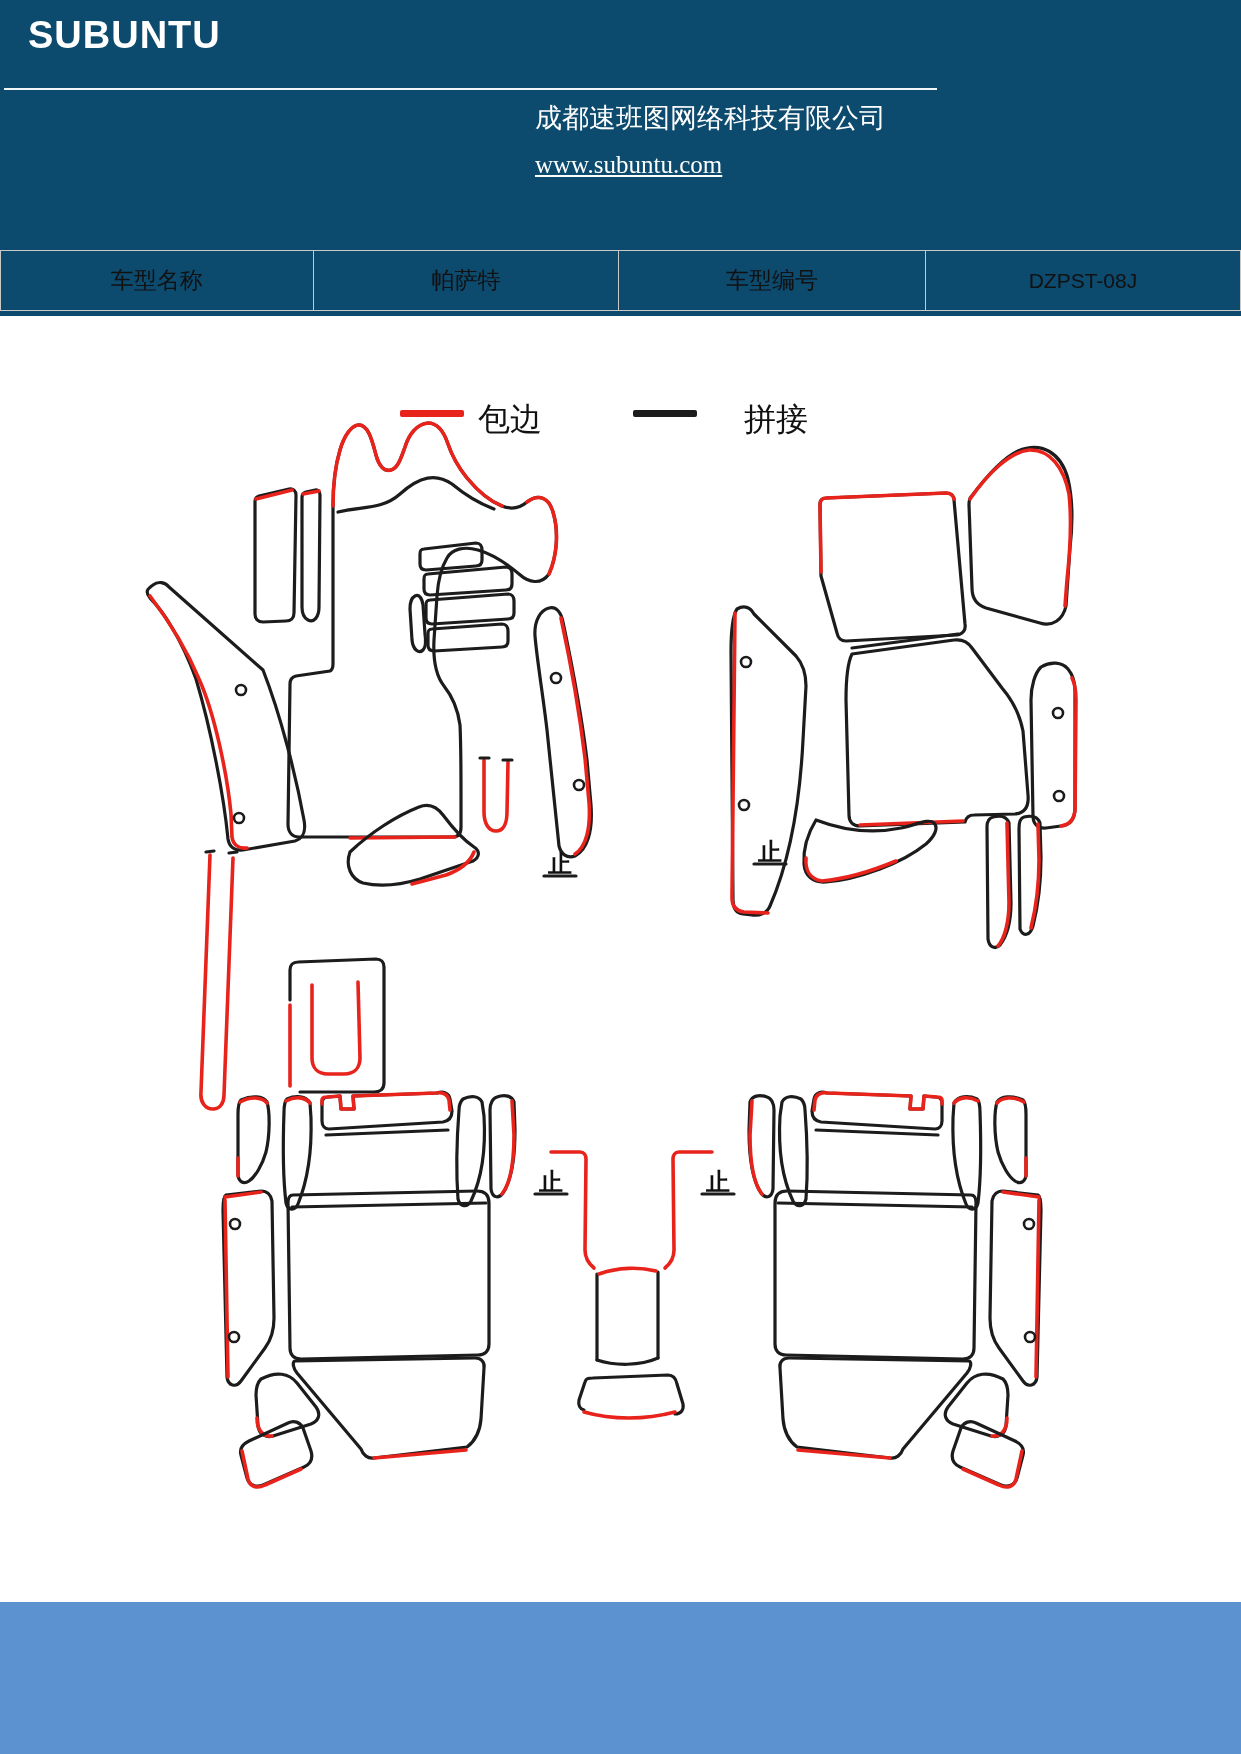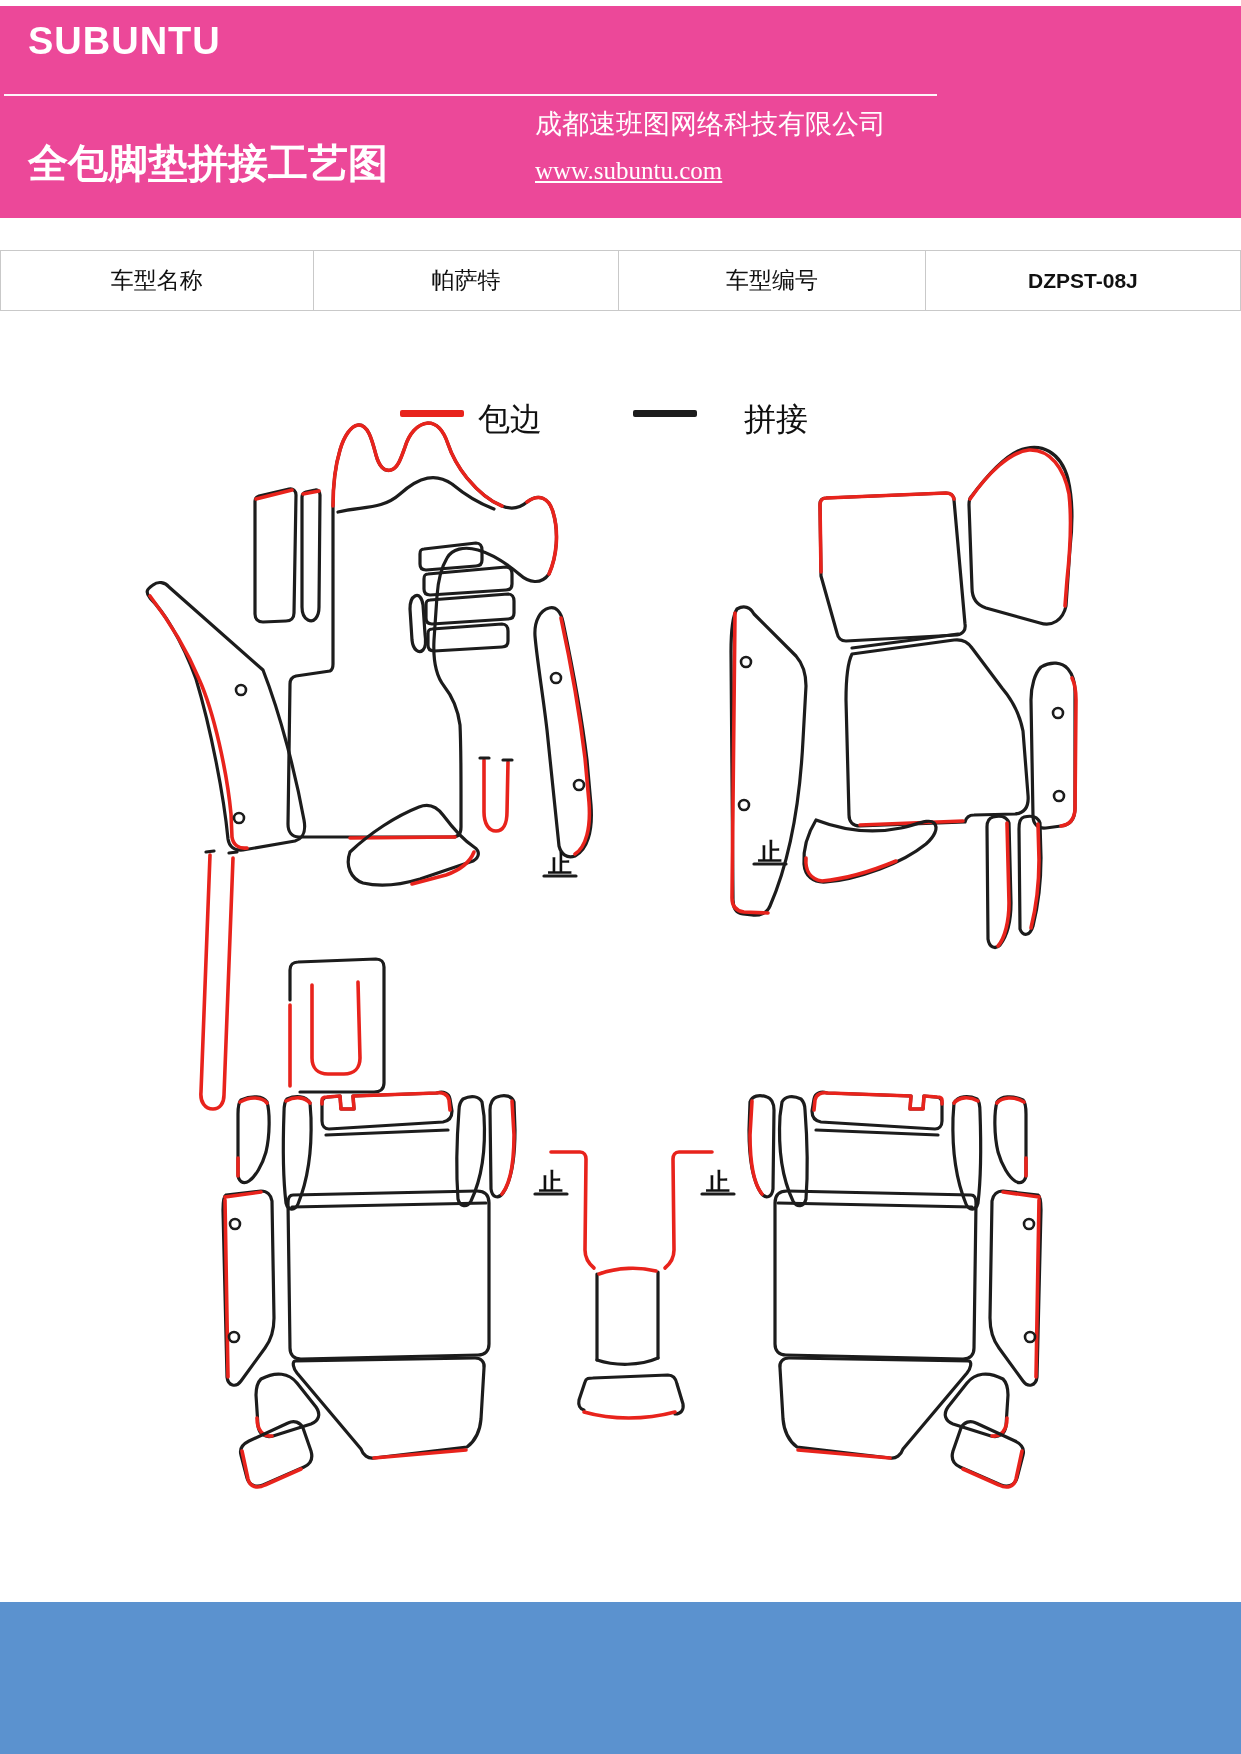--- a/index.html
+++ b/index.html
@@ -1,38 +1,38 @@
 <!DOCTYPE html>
 <html><head>
 <meta charset="utf-8">
 <style>
   html,body{margin:0;padding:0;background:#888;}
   .page{position:relative;width:1241px;height:1754px;margin:0 auto;background:#ffffff;
         font-family:"Liberation Sans","DejaVu Sans",sans-serif;overflow:hidden;}
   
-  .header{position:absolute;left:0;top:6px;width:1241px;height:212px;background:#ec4899;}
+  .header{position:absolute;left:0;top:0;width:1241px;height:316px;background:#0c4a6e;}
   .brand{position:absolute;left:28px;top:14px;color:#fff;font-size:38px;font-weight:800;
          letter-spacing:1px;font-family:"Liberation Sans",sans-serif;}
   .hline{position:absolute;left:4px;top:88px;width:933px;height:2px;background:rgba(255,255,255,.95);}
   .doc-title{position:absolute;left:28px;top:130px;color:#fff;font-size:40px;font-weight:600;
              font-family:"Liberation Serif","DejaVu Serif",serif;}
   .hdr-company{position:absolute;left:535px;top:100px;width:400px;text-align:left;color:#fff;
                font-size:27px;font-family:"Liberation Serif","DejaVu Serif",serif;}
   .hdr-web{position:absolute;left:535px;top:151px;width:400px;text-align:left;color:#fff;
            font-size:25px;text-decoration:underline;font-family:Liberation Serif, serif;}
   .hdr-mail{position:absolute;left:535px;top:183px;width:400px;text-align:right;color:#fff;
             font-size:25px;font-family:"Liberation Serif","DejaVu Serif",serif;}
   .sop{position:absolute;left:968px;top:58px;color:#fff;font-size:88px;font-weight:800;
        letter-spacing:3px;font-family:"Liberation Sans",sans-serif;}
   
   .spec{position:absolute;left:0;top:250px;width:1241px;border-collapse:collapse;}
   .spec td{border:1px solid #c9c9c9;height:57px;text-align:center;vertical-align:middle;
            font-size:23px;color:#111;}
   .spec td.lab, .spec td.cjk{font-family:Liberation Serif, serif;}
-  .spec td.val{font-family:"Liberation Sans","DejaVu Sans",sans-serif;font-weight:700;font-size:21px;}
+  .spec td.val{font-family:"Liberation Sans","DejaVu Sans",sans-serif;font-weight:400;font-size:21px;}
   .c1{width:313px}.c2{width:306px}.c3{width:307px}.c4{width:315px}
   
   .legend-swatch{position:absolute;height:7px;width:64px;border-radius:2px;}
   .legend-label{position:absolute;font-size:32px;color:#111;
                 font-family:"Liberation Serif","DejaVu Serif",serif;}
   
   .drawing{position:absolute;left:0;top:0;width:1241px;height:1754px;}
   .drawing path{fill:none;stroke-linecap:round;stroke-linejoin:round;}
   .blk{stroke:#1c1c1c;stroke-width:3.2px;}
   .red{stroke:#e8231c;stroke-width:3.6px;}
@@ -42,21 +42,20 @@
   .footer{position:absolute;left:0;top:1602px;width:1241px;height:152px;background:#5b92cf;}
 </style>
 </head>
 <body>
 
 <div class="page">
 
   <div class="header">
     <div class="brand">SUBUNTU</div>
     <div class="hline"></div>
-    <div class="doc-title">全包脚垫拼接工艺图</div>
     <div class="hdr-company">成都速班图网络科技有限公司</div>
     <div class="hdr-web">www.subuntu.com</div>
   </div>
 
   <table class="spec">
     <tbody>
         <tr>
       <td class="lab c1">车型名称</td>
       <td class="cjk c2">帕萨特</td>
       <td class="lab c3">车型编号</td>

